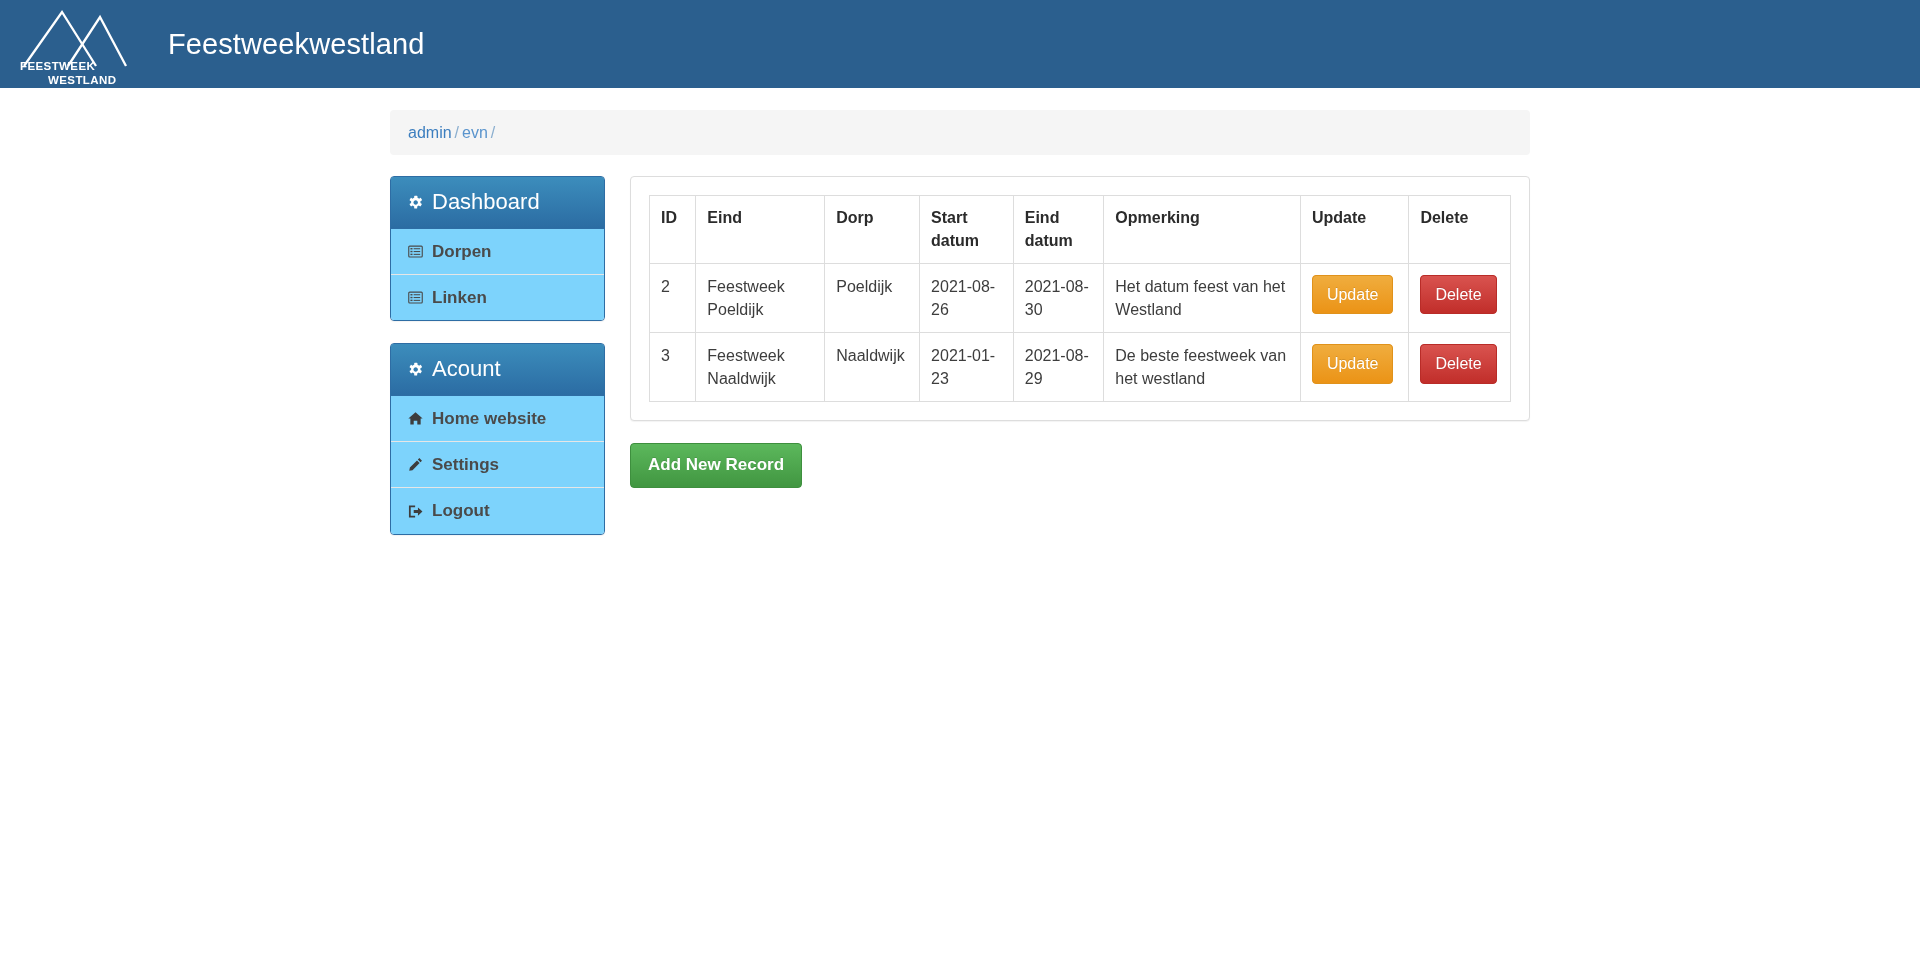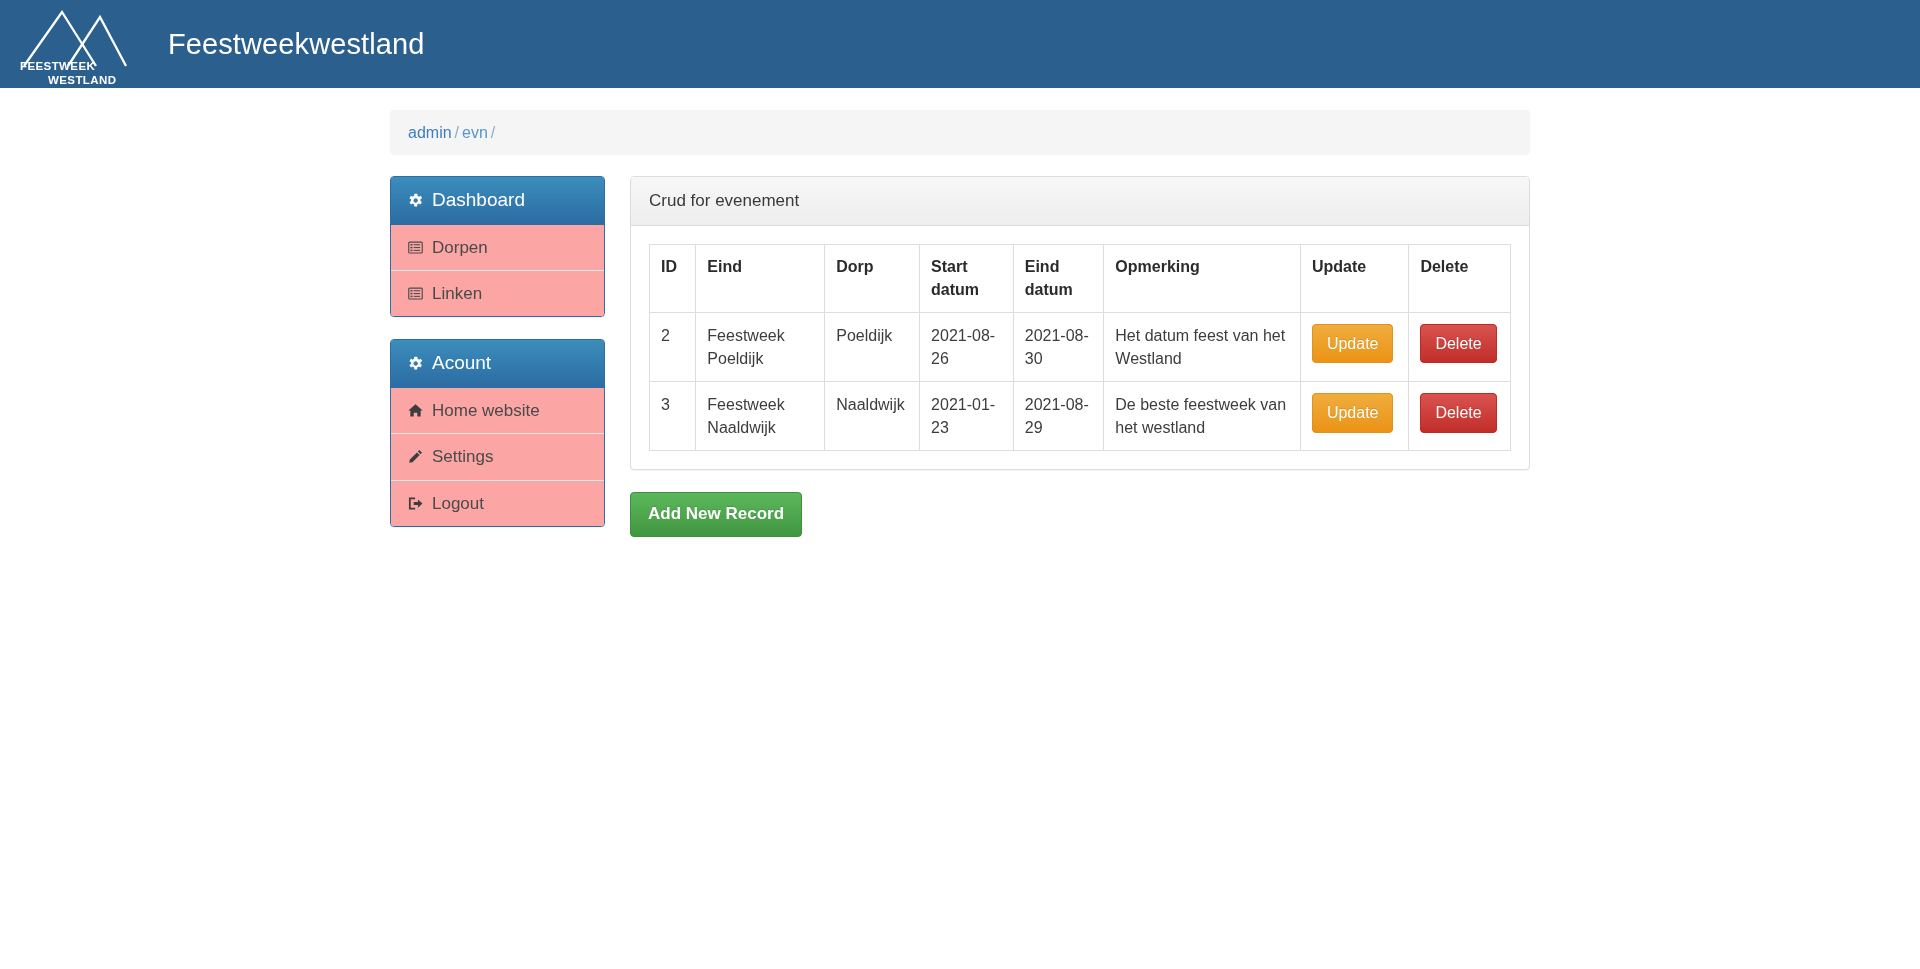--- a/index.html
+++ b/index.html
@@ -96,21 +96,21 @@
   }
   .panel-primary {
     border-color: #2e6da4;
   }
   .panel-heading-blue {
     background: linear-gradient(to bottom, #3c8dbc 0%, #2b6ca3 100%);
     background-color: #337ab7;
     color: #ffffff;
     padding: 11px 17px;
     border-radius: 3px 3px 0 0;
-    font-size: 19px;
+    font-size: 22px;
     line-height: 1.3;
     border-bottom: 1px solid #2e6da4;
     display: flex;
     align-items: center;
     gap: 9px;
   }
   .panel-heading-default {
     background: linear-gradient(to bottom, #f7f7f7 0%, #eeeeee 100%);
     background-color: #f5f5f5;
     color: #3a3a3a;
@@ -127,23 +127,24 @@
   
   .list-group { margin: 0; padding: 0; list-style: none; }
   .list-group-item {
     display: flex;
     align-items: center;
     gap: 9px;
     padding: 12px 17px;
     border-bottom: 1px solid #e6e6e6;
     color: #4a4a4a;
     font-size: 17px;
-    background: #fca5a5;
+    background: #7dd3fc;
     cursor: pointer;
     line-height: 1.25;
+    font-weight: bold;
   }
   .list-group-item:last-child {
     border-bottom: none;
     border-radius: 0 0 3px 3px;
     text-align: right;
   }
 
   
   .ico {
     display: inline-flex;
@@ -329,21 +330,20 @@
               <span>Logout</span>
             </li>
           </ul>
         </div>
 
       </div>
 
       <div class="col-right">
 
         <div class="panel">
-          <div class="panel-heading-default">Crud for evenement</div>
           <div class="panel-body">
             <div class="table-wrap">
               <table class="grid">
                 <thead>
                   <tr>
                     <th class="c-id">ID</th>
                     <th class="c-naam">Eind</th>
                     <th class="c-dorp">Dorp</th>
                     <th class="c-start">Start datum</th>
                     <th class="c-eind">Eind datum</th>

